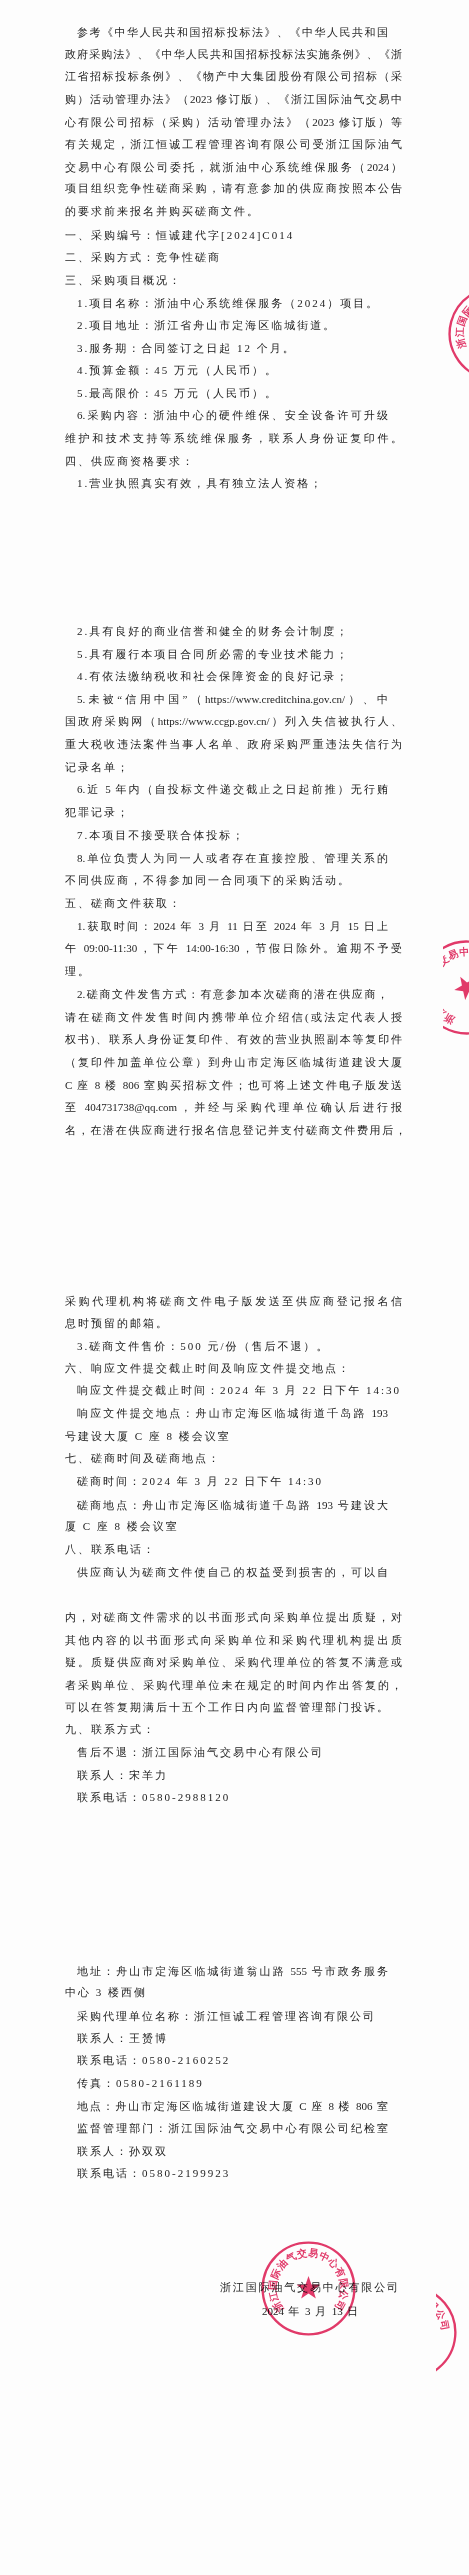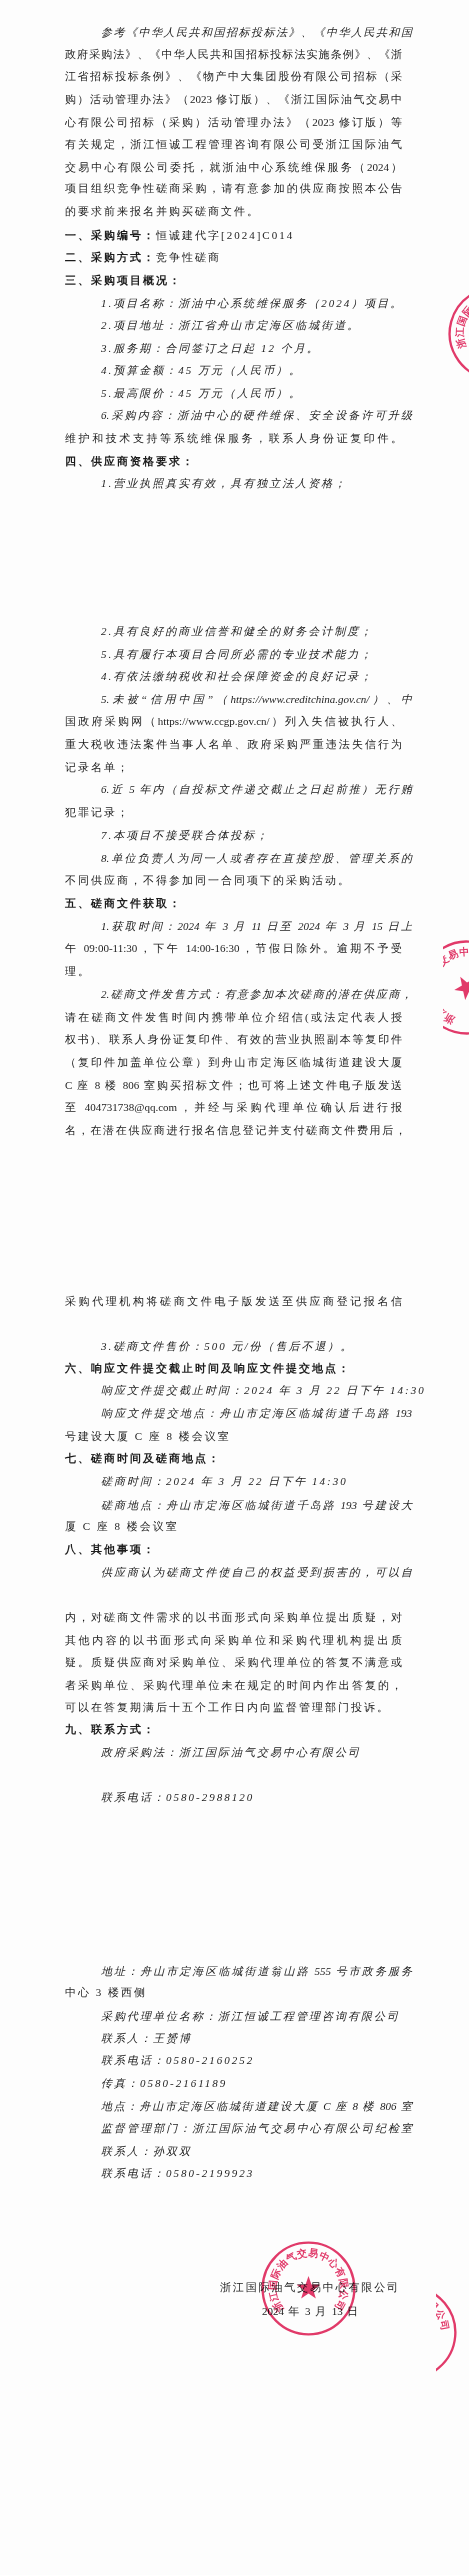--- a/index.html
+++ b/index.html
@@ -13,25 +13,25 @@
     color: #1c1c1c;
   }
   .ln {
     position: absolute;
     height: 15.6px;
     line-height: 15.6px;
     font-size: 11px;
     white-space: nowrap;
   }
   .noind { left: 65px; width: 337px; }
-  .ind   { left: 101px; width: 311px; font-style: italic; }
+  .ind   { left: 77px; width: 311px; }
   .full  { text-align: justify; text-align-last: justify; letter-spacing: 0; }
   .part  { text-align: left; letter-spacing: 2px; }
   .wide  { width: 341px; }
-  .hd    { font-weight: bold; }
+  .hd    { font-weight: normal; }
   .sig   { left: 220px; width: 178px; }
   .date  { left: 262px; width: 96px; }
   .stamp-wrap {
     position: absolute;
     overflow: hidden;
     mix-blend-mode: multiply;
     opacity: 0.9;
   }
   .stamp-wrap svg { position: absolute; }
   .stamp-text { font-family: "DejaVu Sans", sans-serif; font-weight: bold; }
@@ -84,42 +84,44 @@
   <div class="ln noind full" style="top:941px">午 09:00-11:30，下午 14:00-16:30，节假日除外。逾期不予受</div>
   <div class="ln noind part" style="top:964px">理。</div>
   <div class="ln ind full" style="top:987px">2.磋商文件发售方式：有意参加本次磋商的潜在供应商，</div>
   <div class="ln noind full" style="top:1010px">请在磋商文件发售时间内携带单位介绍信(或法定代表人授</div>
   <div class="ln noind full" style="top:1032px">权书)、联系人身份证复印件、有效的营业执照副本等复印件</div>
   <div class="ln noind full" style="top:1055px">（复印件加盖单位公章）到舟山市定海区临城街道建设大厦</div>
   <div class="ln noind full" style="top:1078px">C 座 8 楼 806 室购买招标文件；也可将上述文件电子版发送</div>
   <div class="ln noind full" style="top:1100px">至 404731738@qq.com，并经与采购代理单位确认后进行报</div>
   <div class="ln noind full wide" style="top:1123px">名，在潜在供应商进行报名信息登记并支付磋商文件费用后，</div>
   <div class="ln noind full" style="top:1294px">采购代理机构将磋商文件电子版发送至供应商登记报名信</div>
+  <div class="ln noind part" style="top:1316px">息时预留的邮箱。</div>
   <div class="ln ind part" style="top:1339px">3.磋商文件售价：500 元/份（售后不退）。</div>
 
   <div class="ln noind part hd" style="top:1361px">六、响应文件提交截止时间及响应文件提交地点：</div>
   <div class="ln ind part" style="top:1383px">响应文件提交截止时间：2024 年 3 月 22 日下午 14:30</div>
   <div class="ln ind full" style="top:1406px">响应文件提交地点：舟山市定海区临城街道千岛路 193</div>
   <div class="ln noind part" style="top:1429px">号建设大厦 C 座 8 楼会议室</div>
 
   <div class="ln noind part hd" style="top:1451px">七、磋商时间及磋商地点：</div>
   <div class="ln ind part" style="top:1474px">磋商时间：2024 年 3 月 22 日下午 14:30</div>
   <div class="ln ind full" style="top:1498px">磋商地点：舟山市定海区临城街道千岛路 193 号建设大</div>
   <div class="ln noind part" style="top:1519px">厦 C 座 8 楼会议室</div>
 
-  <div class="ln noind part hd" style="top:1542px">八、其他事项：</div>
+  <div class="ln noind part hd" style="top:1542px">八、联系电话：</div>
   <div class="ln ind full" style="top:1565px">供应商认为磋商文件使自己的权益受到损害的，可以自</div>
   <div class="ln noind full" style="top:1610px">内，对磋商文件需求的以书面形式向采购单位提出质疑，对</div>
   <div class="ln noind full" style="top:1633px">其他内容的以书面形式向采购单位和采购代理机构提出质</div>
   <div class="ln noind full" style="top:1655px">疑。质疑供应商对采购单位、采购代理单位的答复不满意或</div>
   <div class="ln noind full" style="top:1678px">者采购单位、采购代理单位未在规定的时间内作出答复的，</div>
   <div class="ln noind part" style="top:1700px">可以在答复期满后十五个工作日内向监督管理部门投诉。</div>
 
   <div class="ln noind part hd" style="top:1722px">九、联系方式：</div>
-  <div class="ln ind part" style="top:1745px">政府采购法：浙江国际油气交易中心有限公司</div>
+  <div class="ln ind part" style="top:1745px">售后不退：浙江国际油气交易中心有限公司</div>
+  <div class="ln ind part" style="top:1768px">联系人：宋羊力</div>
   <div class="ln ind part" style="top:1790px">联系电话：0580-2988120</div>
   <div class="ln ind full" style="top:1964px">地址：舟山市定海区临城街道翁山路 555 号市政务服务</div>
   <div class="ln noind part" style="top:1985px">中心 3 楼西侧</div>
   <div class="ln ind part" style="top:2009px">采购代理单位名称：浙江恒诚工程管理咨询有限公司</div>
   <div class="ln ind part" style="top:2031px">联系人：王赟博</div>
   <div class="ln ind part" style="top:2053px">联系电话：0580-2160252</div>
   <div class="ln ind part" style="top:2076px">传真：0580-2161189</div>
   <div class="ln ind full" style="top:2099px">地点：舟山市定海区临城街道建设大厦 C 座 8 楼 806 室</div>
   <div class="ln ind full" style="top:2121px">监督管理部门：浙江国际油气交易中心有限公司纪检室</div>
   <div class="ln ind part" style="top:2144px">联系人：孙双双</div>

